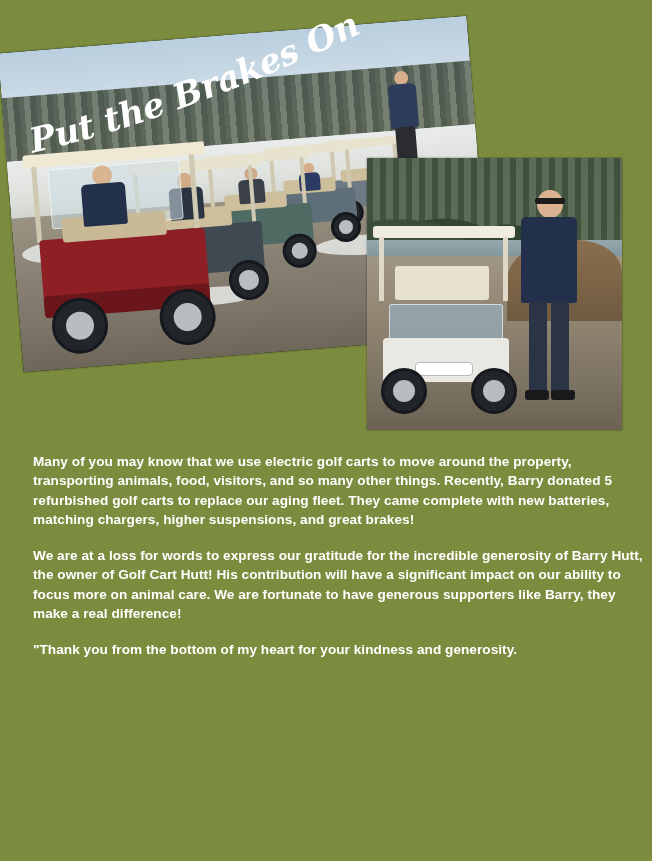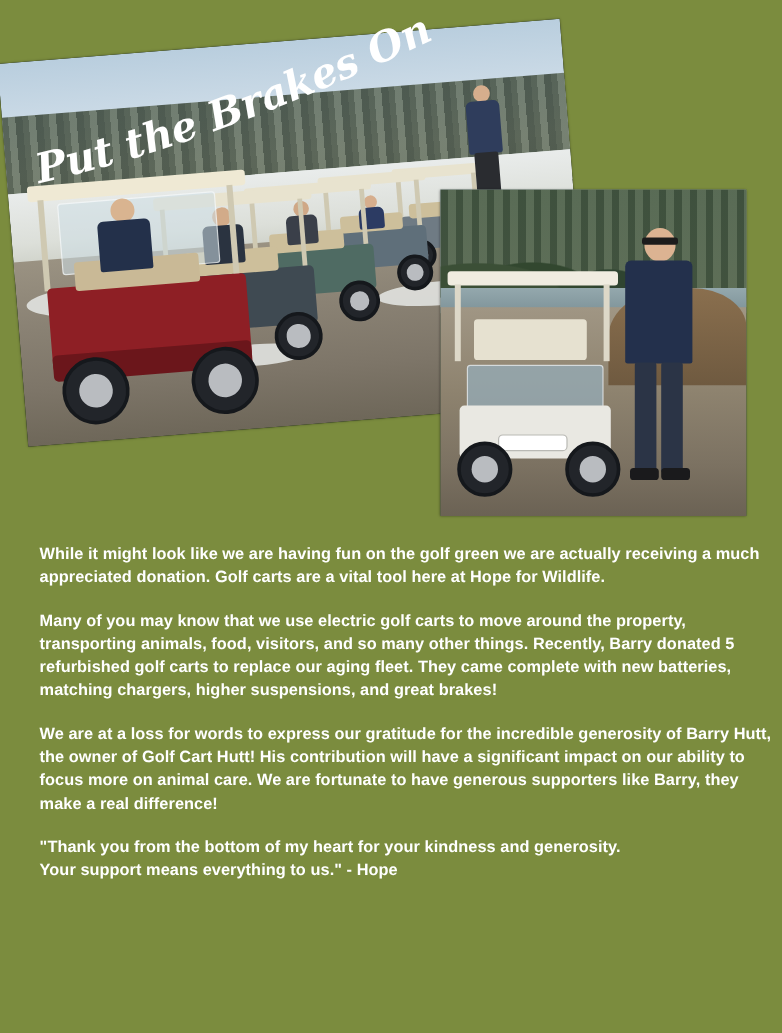--- a/index.html
+++ b/index.html
@@ -372,22 +372,20 @@
       <div style="position:absolute; left:20px; top:8px; width:30px; height:6px; background:#1c1c1c; border-radius:2px;"></div>
       <div class="torso" style="left:6px; top:27px; width:56px; height:86px; background:#23304c;"></div>
       <div class="legs" style="left:14px; top:112px; width:18px; height:92px; background:#2b3446;"></div>
       <div class="legs" style="left:36px; top:112px; width:18px; height:92px; background:#2b3446;"></div>
       <div class="legs" style="left:10px; top:200px; width:24px; height:10px; background:#1a1a1c; border-radius:3px;"></div>
       <div class="legs" style="left:36px; top:200px; width:24px; height:10px; background:#1a1a1c; border-radius:3px;"></div>
     </div>
   </div>
 
   <div class="copy">
-    <p>While it might look like we are having fun on the golf green we are actually receiving a much appreciated donation.  Golf carts are a vital tool here at Hope for Wildlife.</p>
     <p>Many of you may know that we use electric golf carts to move around the property, transporting animals, food, visitors, and so many other things.  Recently, Barry donated 5 refurbished golf carts to replace our aging fleet. They came complete with new batteries, matching chargers, higher suspensions, and great brakes!</p>
     <p>We are at a loss for words to express our gratitude for the incredible generosity of Barry Hutt, the owner of Golf Cart Hutt! His contribution will have a significant impact on our ability to focus more on animal care.  We are fortunate to have generous supporters like Barry, they make a real difference!</p>
     <p>
       <span class="quote-line">"Thank you from the bottom of my heart for your kindness and generosity.</span>
-      <span class="quote-line">Your support means everything to us." - Hope</span>
     </p>
   </div>
 
 </div>
 
 </body></html>

